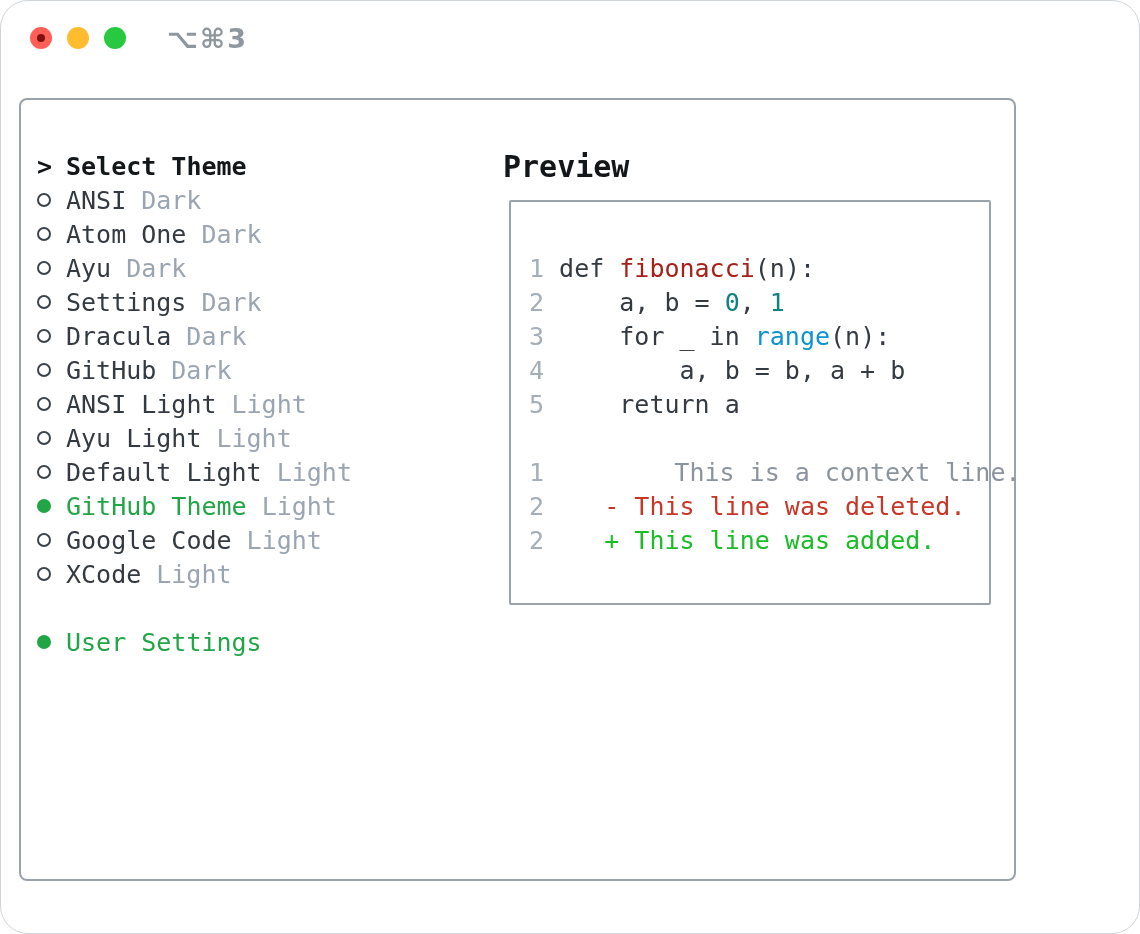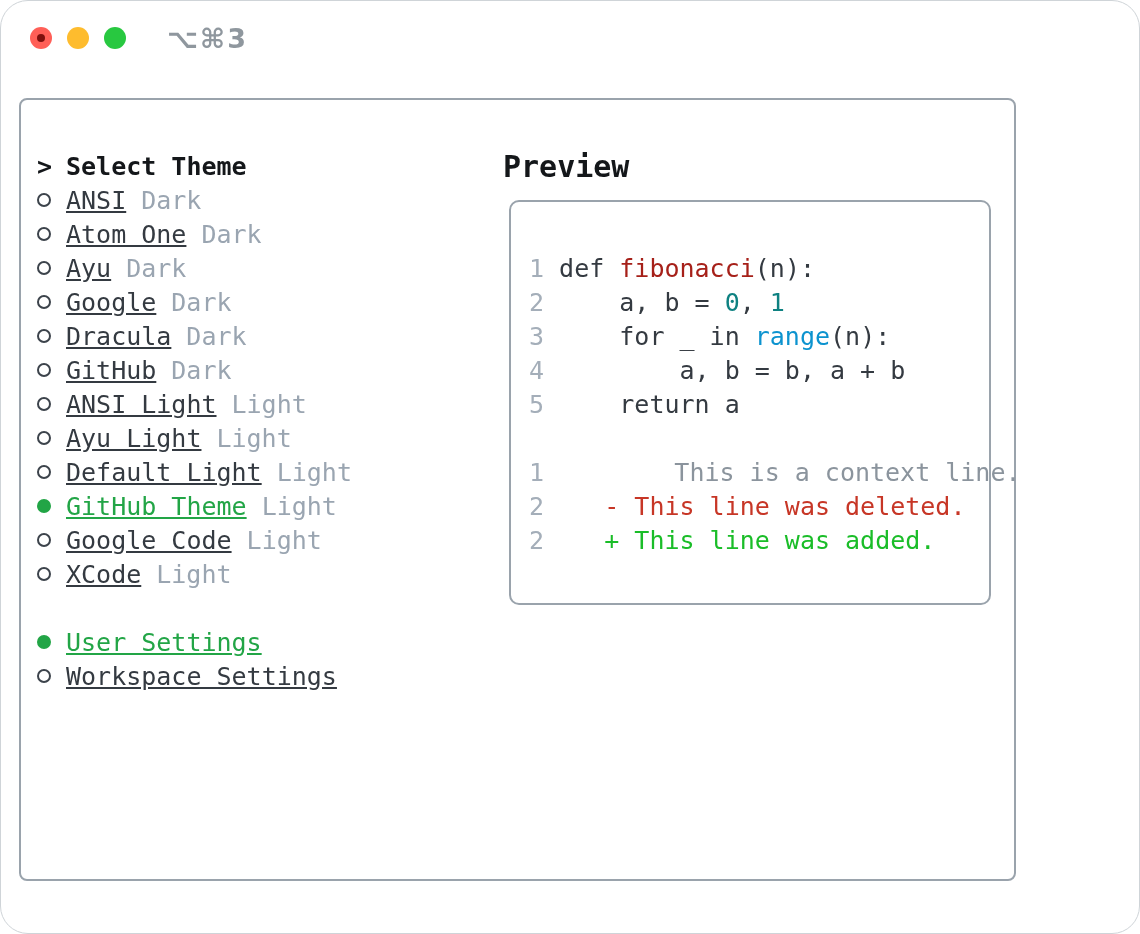--- a/index.html
+++ b/index.html
@@ -57,37 +57,37 @@
   .row { display:flex; align-items:center; height:34px; white-space:pre; font-size:25px; color:var(--text-primary); }
   .slot { display:inline-flex; width:29px; align-items:center; flex:0 0 29px; }
   .prefix { font-weight:bold; color:var(--header-black); }
   .hdr  { font-weight:bold; color:var(--header-black); white-space:pre; }
   .hdr2 { color:var(--header-black); white-space:pre; }
   .dot {
     width:14px; height:14px; border-radius:50%;
     border:2px solid var(--radio-stroke); background:transparent;
   }
   .dot.filled { border-color:var(--accent-green); background:var(--accent-green); }
-  .name { color:var(--text-primary); white-space:pre;text-decoration:underline; }
+  .name { color:var(--text-primary); white-space:pre; }
   .name.sel { color:var(--accent-green); }
   .tag { color:var(--text-muted); margin-left:15px; white-space:pre; }
   .theme-list { position:absolute; left:16px; top:49px; }
   .apply-list { position:absolute; left:16px; top:525px; }
   .hint {
     position:absolute; left:15px; top:661px; width:29ch;
     font-size:25px; line-height:34px; color:var(--text-muted); white-space:pre-wrap;
   }
   
   .preview-header {
     position:absolute; left:482px; top:49px; height:34px; display:flex; align-items:center;
     font-size:30px; font-weight:bold; color:var(--header-black);
   }
   .preview-box {
     position:absolute; left:488px; top:100px; width:482px; height:405px;
-    border:2px solid var(--border-gray); border-radius:10px; background:#fff;
+    border:2px solid var(--border-gray); border-radius:2px; background:#fff;
   }
   .codepre { position:absolute; left:18px; top:50px; font-size:25px; line-height:34px; white-space:pre; }
   .cl { height:34px; }
   .c-no { display:inline-block; width:2ch; color:var(--lineno-gray); }
   .d-no { display:inline-block; width:5ch; color:var(--lineno-gray); }
   .d-marker { display:inline-block; width:2ch; }
   .s-plain    { color:var(--code-plain); }
   .s-function { color:var(--fn-red); }
   .s-number   { color:var(--num-teal); }
   .s-builtin  { color:var(--builtin-blue);text-align:center; }
@@ -110,35 +110,34 @@
 
     <div class="theme-list">
       <div class="row">
         <span class="slot prefix">&gt;</span>
         <span class="hdr">Select Theme</span>
       </div>
 
     <div class="row"><span class="slot"><span class="dot"></span></span><span class="name">ANSI</span><span class="tag">Dark</span></div>
         <div class="row"><span class="slot"><span class="dot"></span></span><span class="name">Atom One</span><span class="tag">Dark</span></div>
         <div class="row"><span class="slot"><span class="dot"></span></span><span class="name">Ayu</span><span class="tag">Dark</span></div>
-        <div class="row"><span class="slot"><span class="dot"></span></span><span class="name">Google</span><span class="tag">Dark</span></div>
+        <div class="row"><span class="slot"><span class="dot"></span></span><span class="name">Settings</span><span class="tag">Dark</span></div>
         <div class="row"><span class="slot"><span class="dot"></span></span><span class="name">Dracula</span><span class="tag">Dark</span></div>
         <div class="row"><span class="slot"><span class="dot"></span></span><span class="name">GitHub</span><span class="tag">Dark</span></div>
         <div class="row"><span class="slot"><span class="dot"></span></span><span class="name">ANSI Light</span><span class="tag">Light</span></div>
         <div class="row"><span class="slot"><span class="dot"></span></span><span class="name">Ayu Light</span><span class="tag">Light</span></div>
         <div class="row"><span class="slot"><span class="dot"></span></span><span class="name">Default Light</span><span class="tag">Light</span></div>
         <div class="row"><span class="slot"><span class="dot filled"></span></span><span class="name sel">GitHub Theme</span><span class="tag">Light</span></div>
         <div class="row"><span class="slot"><span class="dot"></span></span><span class="name">Google Code</span><span class="tag">Light</span></div>
         <div class="row"><span class="slot"><span class="dot"></span></span><span class="name">XCode</span><span class="tag">Light</span></div>
       </div>
 
     <div class="apply-list">
 
     <div class="row"><span class="slot"><span class="dot filled"></span></span><span class="name sel">User Settings</span></div>
-        <div class="row"><span class="slot"><span class="dot"></span></span><span class="name">Workspace Settings</span></div>
       </div>
 
 
     <div class="preview-header">Preview</div>
 
     <div class="preview-box">
       <div class="codepre"><div class="cl"><span class="c-no">1</span><span class="s-plain">def </span><span class="s-function">fibonacci</span><span class="s-plain">(n):</span></div><div class="cl"><span class="c-no">2</span><span class="s-plain">    a, b = </span><span class="s-number">0</span><span class="s-plain">, </span><span class="s-number">1</span></div><div class="cl"><span class="c-no">3</span><span class="s-plain">    for _ in </span><span class="s-builtin">range</span><span class="s-plain">(n):</span></div><div class="cl"><span class="c-no">4</span><span class="s-plain">        a, b = b, a + b</span></div><div class="cl"><span class="c-no">5</span><span class="s-plain">    return a</span></div><div class="cl"></div><div class="cl"><span class="d-no">1</span><span class="d-marker s-context"> </span><span class="s-context">This is a context line.</span></div><div class="cl"><span class="d-no">2</span><span class="d-marker s-deleted">-</span><span class="s-deleted">This line was deleted.</span></div><div class="cl"><span class="d-no">2</span><span class="d-marker s-added">+</span><span class="s-added">This line was added.</span></div></div>
     </div>
 
   </div>

